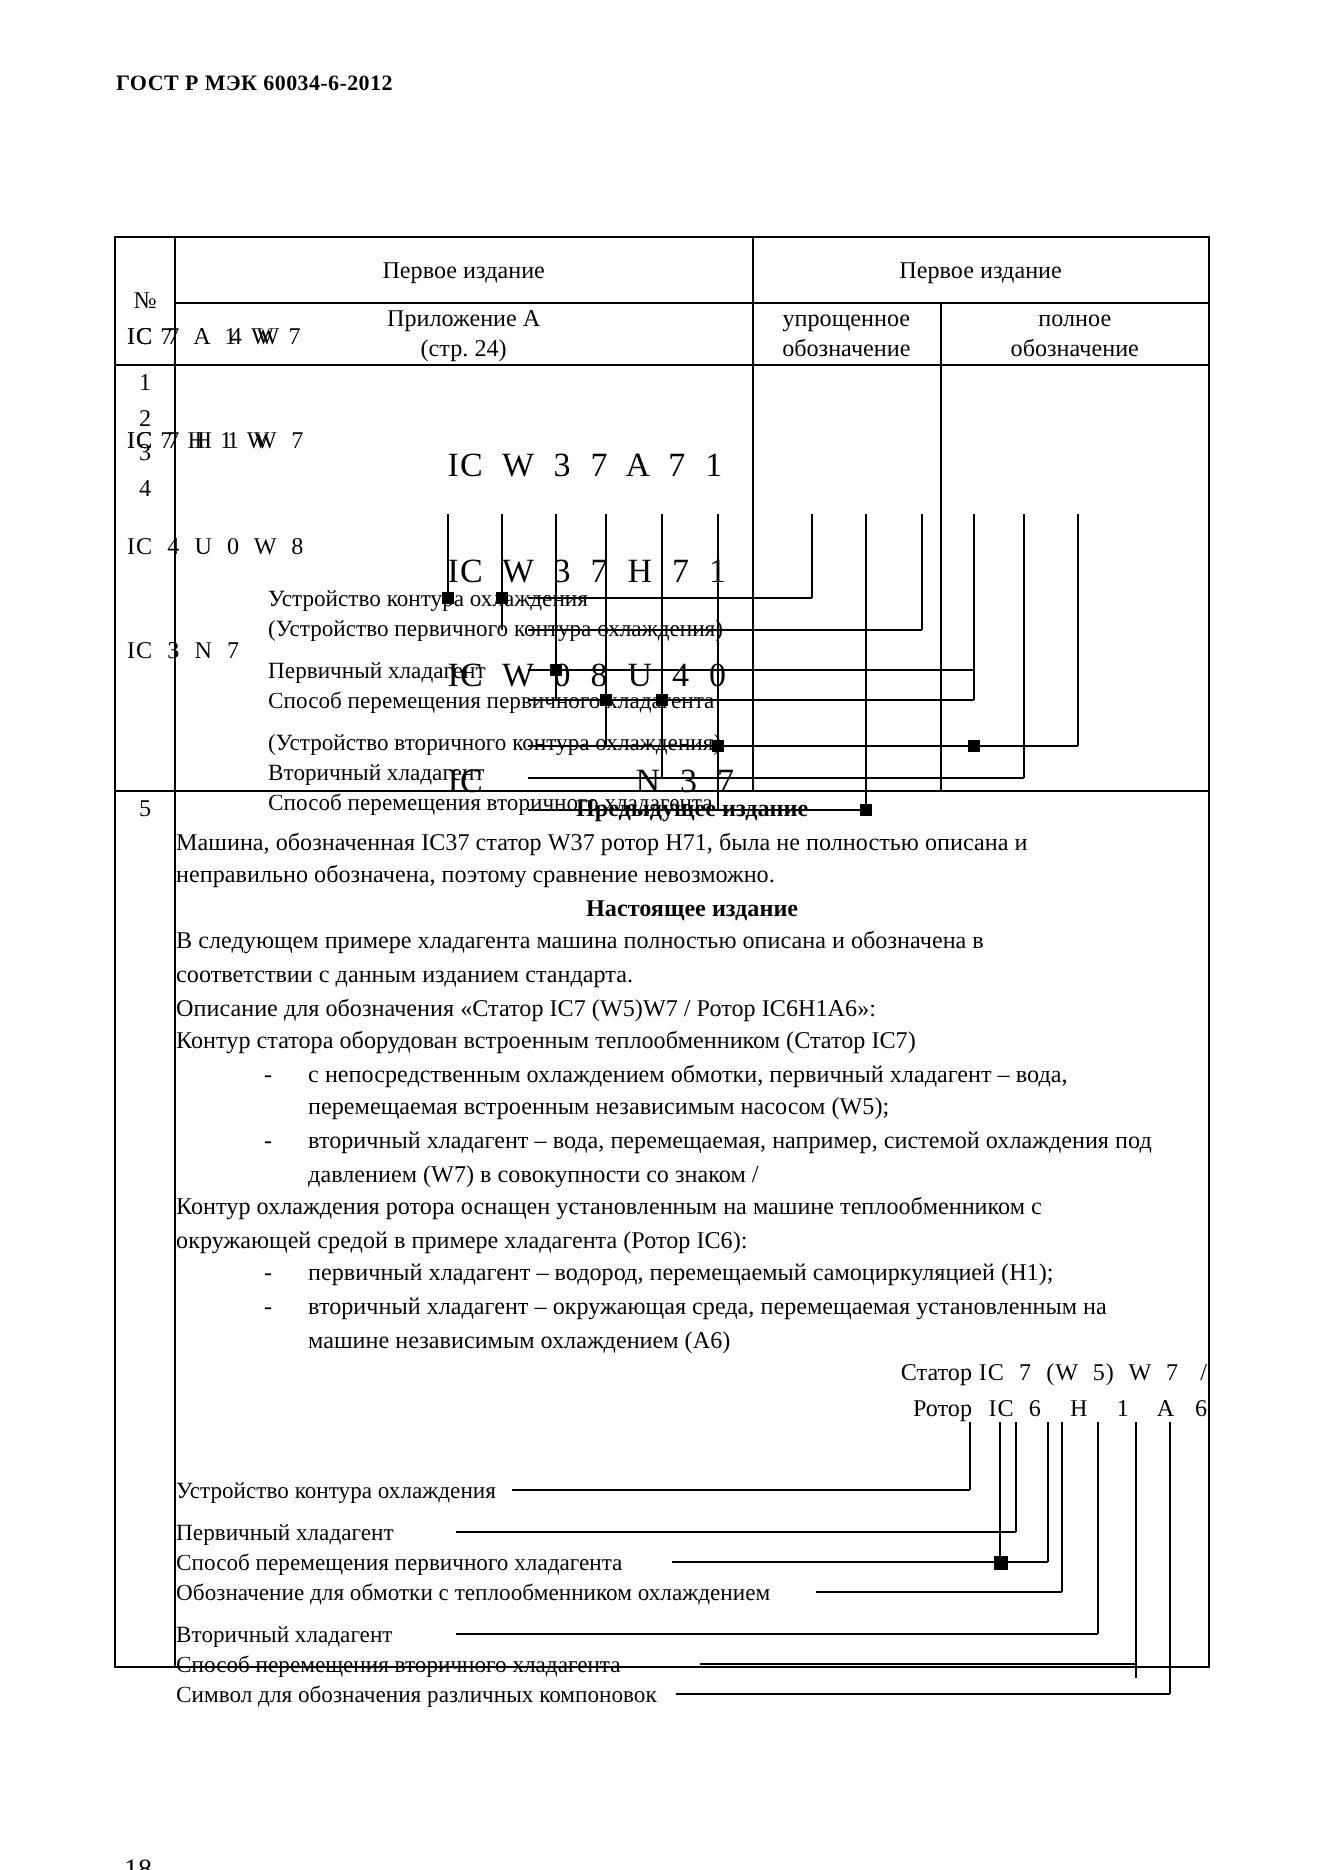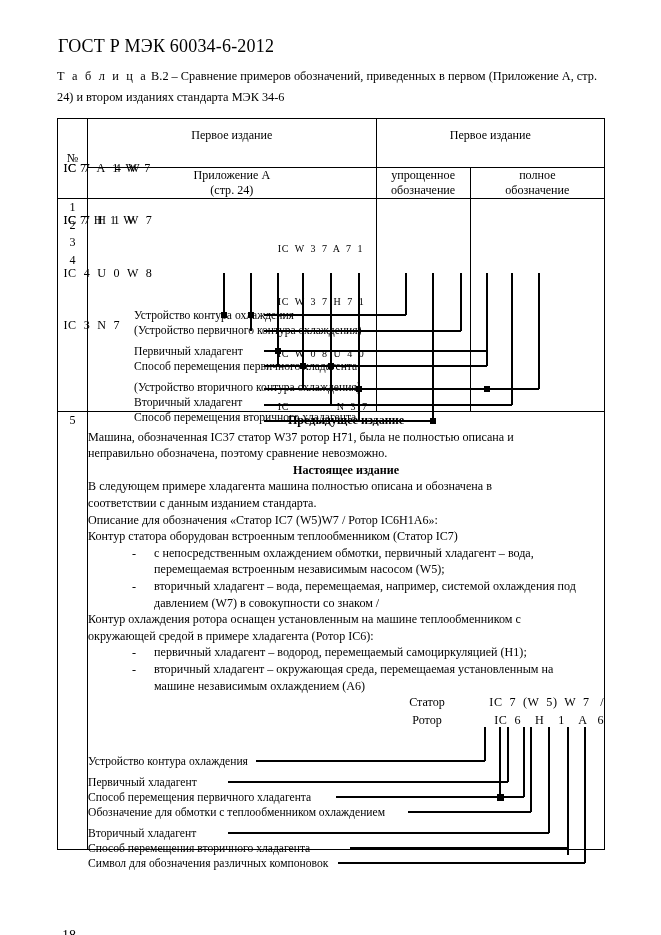--- a/index.html
+++ b/index.html
@@ -21,22 +21,22 @@
     left: 0; top: 0;
     width: 661px;
     height: 935px;
   }
 
   
   .doc-header {
     position: absolute;
     left: 58px;
     top: 36px;
-    font-size: 18px;
-    font-weight: normal;
+    font-size: 11px;
+    font-weight: bold;
     letter-spacing: 0.2px;
     text-align: center;
   }
 
   .table-caption {
     position: absolute;
     left: 57px;
     top: 66px;
     width: 550px;
     font-size: 12.3px;
@@ -62,42 +62,42 @@
   .c-num   { width: 30px; }
   .c-first { width: 288px; }
   .c-simp  { width: 94px; }
   .c-full  { width: 134px; }
 
   .hcell {
     text-align: center;
     padding: 6px 2px;
     line-height: 15px;
   }
-  .hcell.tall { padding: 9px 2px 24px; }
+  .hcell.tall { padding: 9px 2px 8px; }
 
   
   .numlist {
     padding: 6px 0 0 0;
     text-align: center;
     line-height: 17.5px;
     font-size: 12.1px;
   }
 
   
   .diagram1 {
     position: relative;
     height: 212px;
   }
   .codes {
     position: absolute;
     top: 6px;
     right: 8px;
     line-height: 17.5px;
     white-space: pre;
-    font-size: 10px;
+    font-size: 17px;
     letter-spacing: 0.5px;
   }
   .codes2 {
     position: absolute;
     top: 6px;
     left: 6px;
     line-height: 17.5px;
     white-space: pre;
     font-size: 12.1px;
     letter-spacing: 0.5px;
@@ -135,21 +135,21 @@
     flex: 0 0 22px;
   }
   .bullet .btx { flex: 1; }
 
   .srrow {
     display: flex;
     justify-content: flex-end;
     white-space: pre;
     line-height: 17.5px;
   }
-  .srrow .nm { width: 118px; text-align: center; }
+  .srrow .nm { width: 118px; text-align: right; }
   .srrow .cd { width: 118px; text-align: right; letter-spacing: 0.5px;}
 
   .diagram2 {
     position: relative;
     height: 116px;
     margin-top: 4px;
   }
 
   .pagenum {
     position: absolute;
@@ -158,24 +158,20 @@
     font-size: 14px;
   }
 </style>
 </head>
 <body>
 
 <div class="page">
 
   <div class="doc-header">ГОСТ Р МЭК 60034-6-2012</div>
 
-  <div class="table-caption">
-    <span class="sp">Т а б л и ц а</span>
-    <span>В.2 – Сравнение примеров обозначений, приведенных в первом (Приложение А, стр. 24) и втором изданиях стандарта МЭК 34-6</span>
-  </div>
 
   <table class="tbl">
     <colgroup>
       <col class="c-num">
         <col class="c-first">
         <col class="c-simp">
         <col class="c-full">
     </colgroup>
     <tbody>
 

